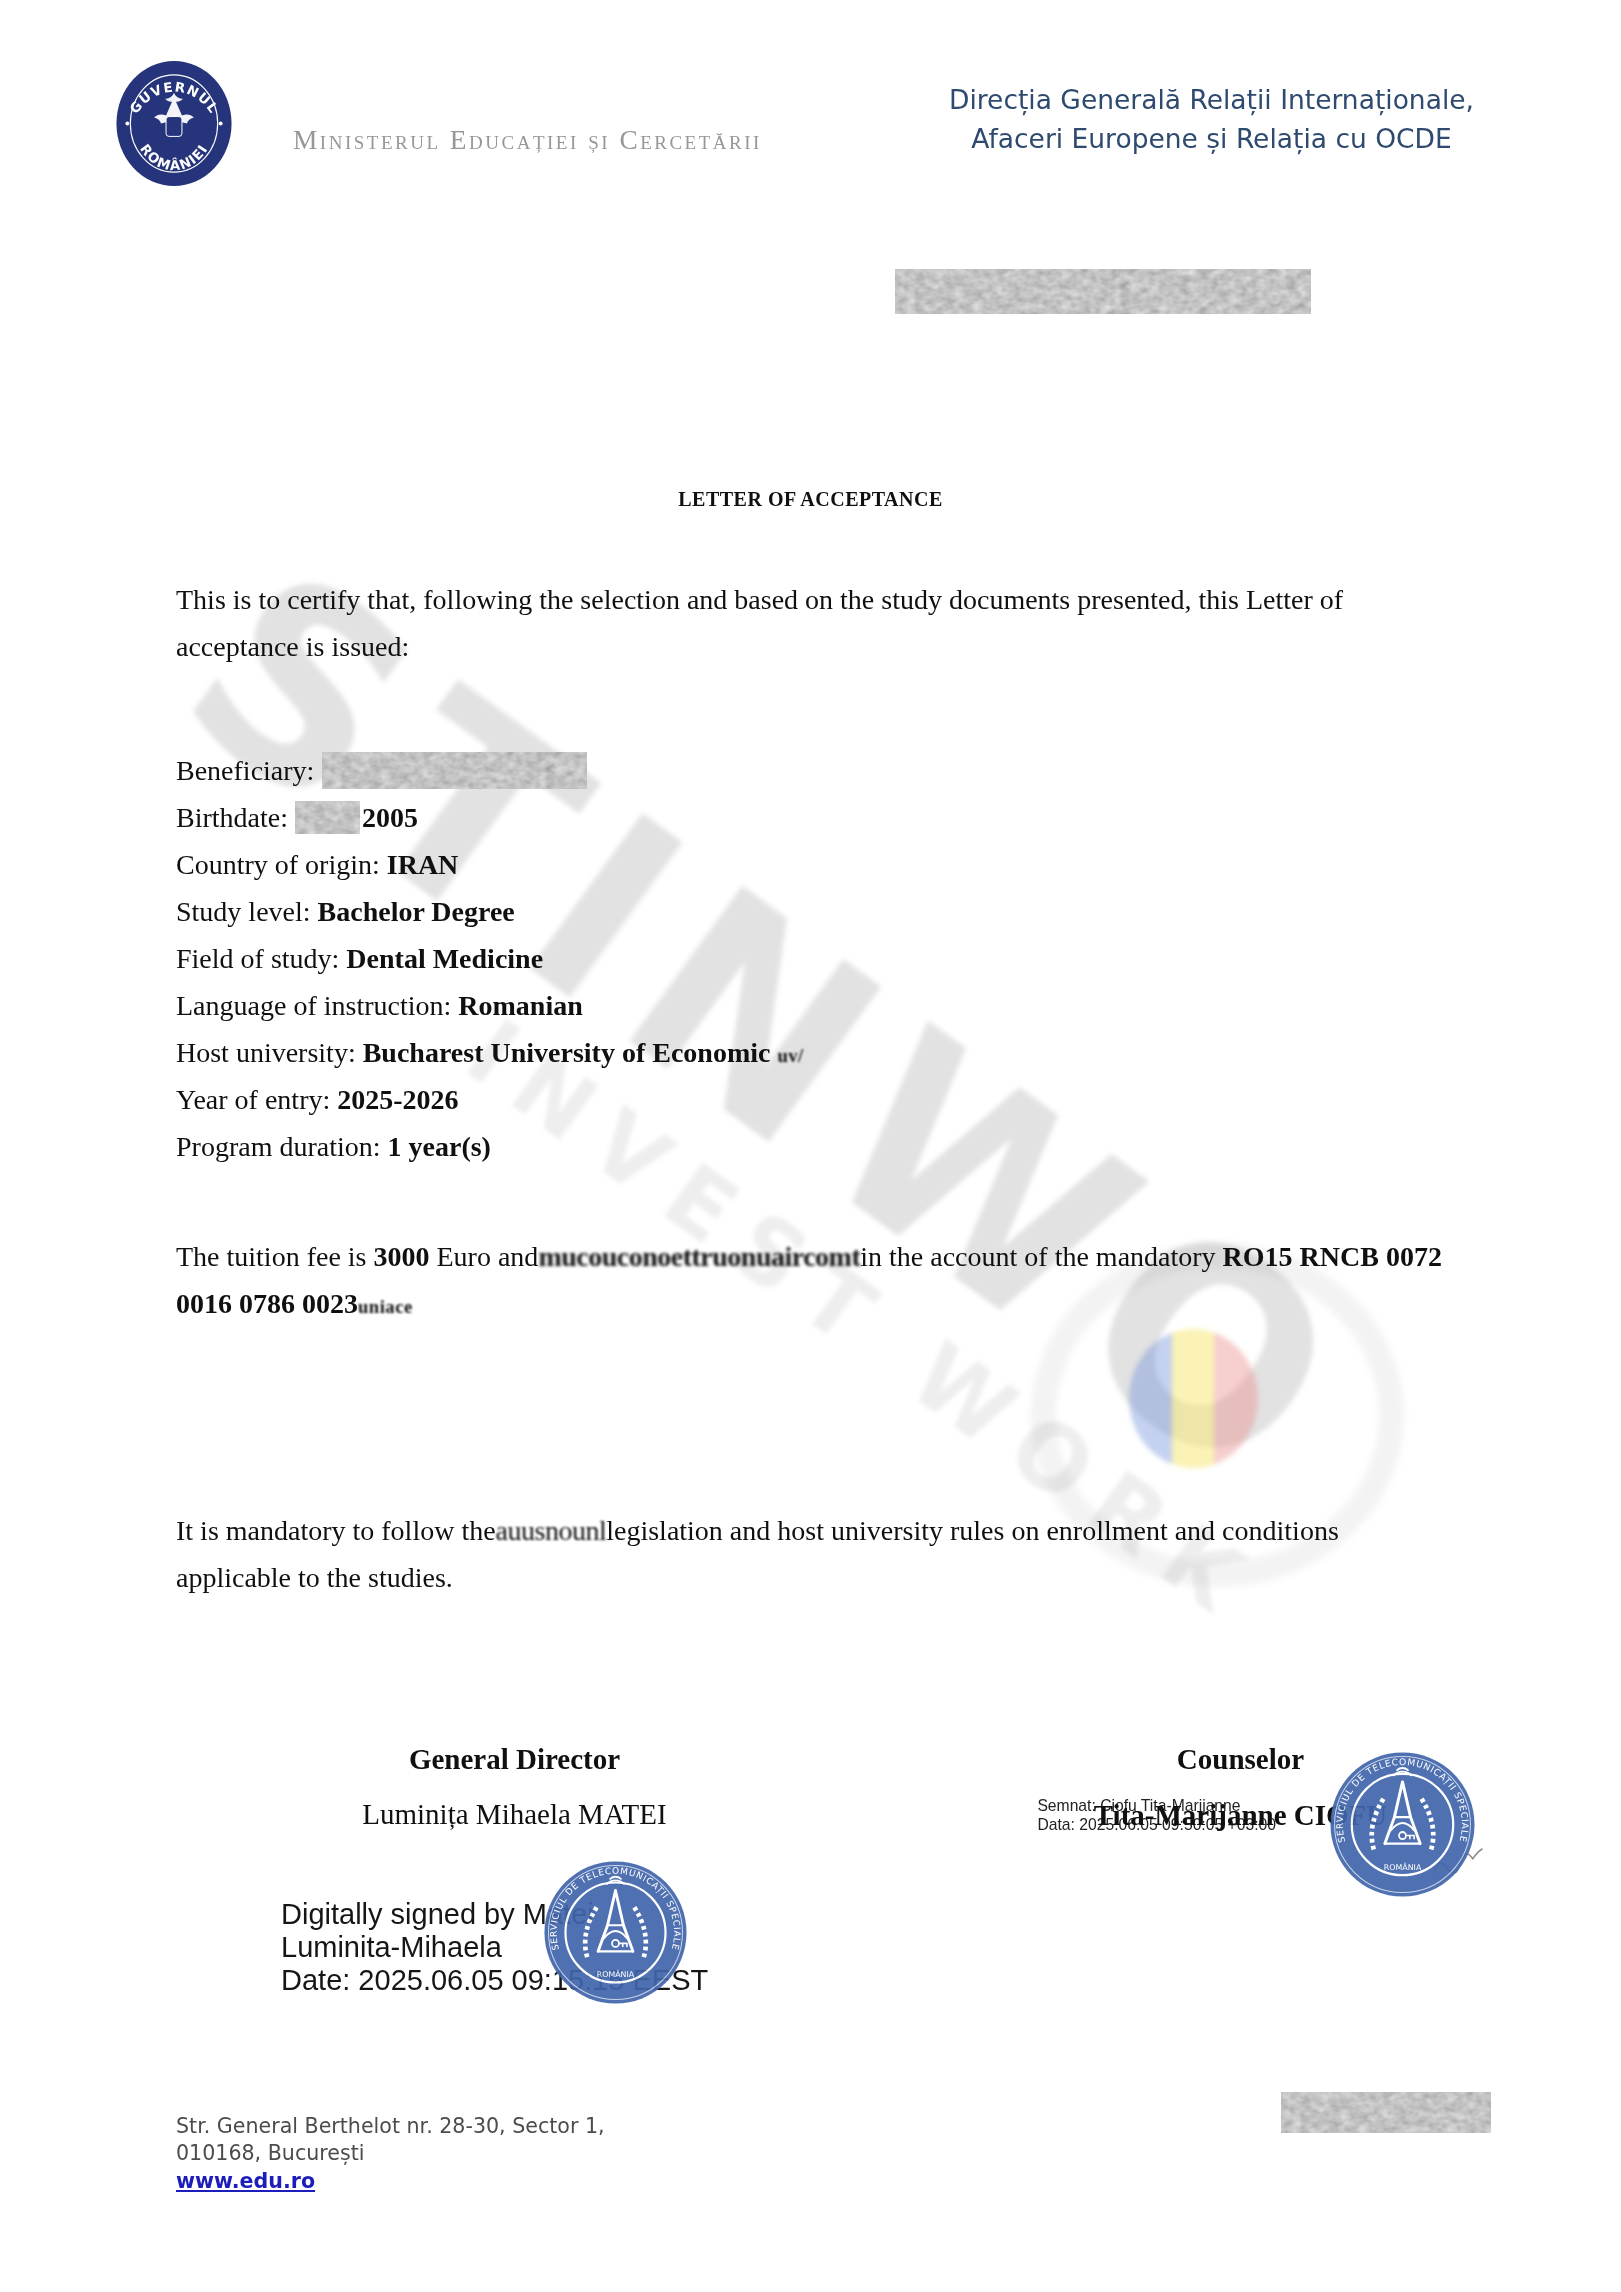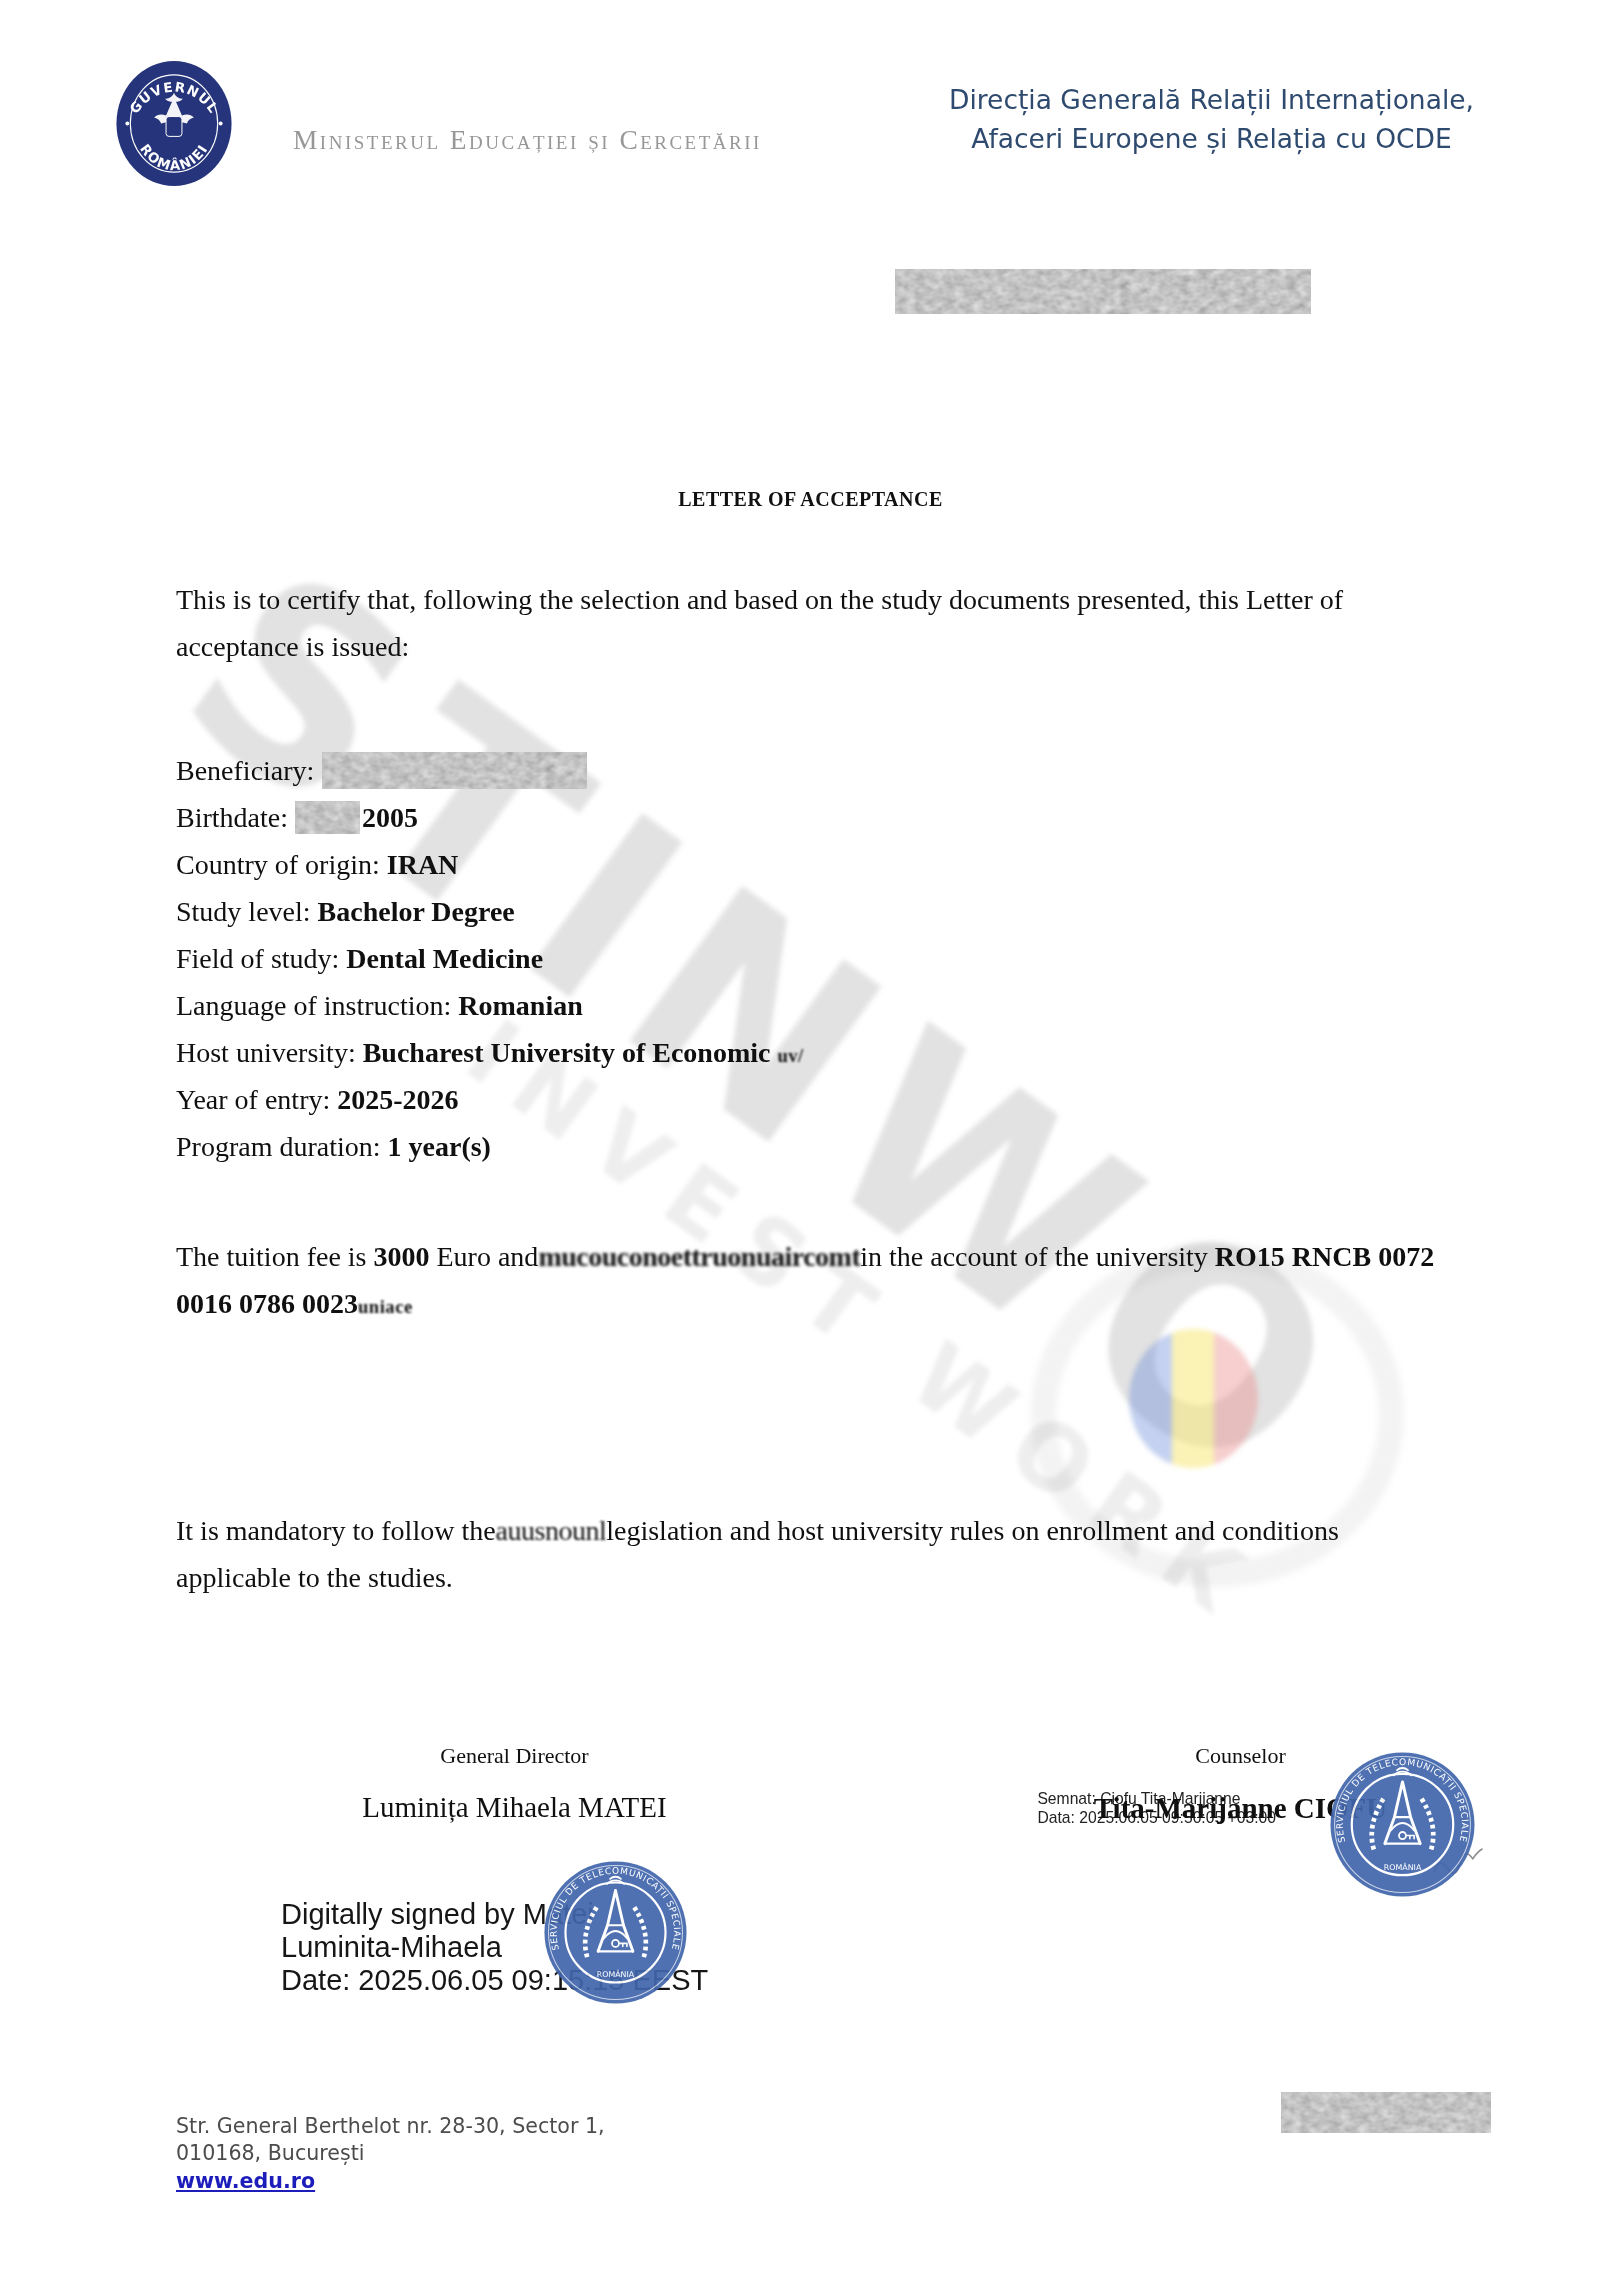--- a/index.html
+++ b/index.html
@@ -45,21 +45,21 @@
   .drow{height:47px;line-height:47px;white-space:nowrap;}
   b{font-weight:bold;}
   .garble{filter:blur(1.4px);font-weight:bold;letter-spacing:-0.5px;}
   .garble-mid{filter:blur(1.3px);letter-spacing:-0.5px;}
   .garble-sm{filter:blur(1.1px);font-size:18.6px;font-weight:bold;letter-spacing:0.5px;}
 
   
   .sig{position:absolute;top:1743px;width:461px;text-align:center;}
   .sig-left{left:284px;}
   .sig-right{left:1010px;}
-  .sig-title{font-size:22px;font-weight:normal;}
+  .sig-title{font-size:29px;font-weight:bold;}
   .sig-name{margin-top:21.6px;font-size:29px;font-weight:normal;}
   .name-wrap{position:relative;margin-top:13.7px;height:69px;}
   .small-sig{position:absolute;left:27.4px;top:5.9px;width:431px;text-align:left;
              font-family:"Liberation Sans",sans-serif;font-size:15.7px;line-height:19.6px;color:#222;}
   .big-name{position:relative;font-size:29px;font-weight:bold;top:9.8px;}
   .digi{position:absolute;left:281px;top:1898px;font-family:"Liberation Sans",sans-serif;
         font-size:29px;line-height:33px;color:#161616;}
   .stamp{position:absolute;opacity:0.92;}
   .stamp-left{left:543px;top:1860px;width:145px;height:145px;}
   .stamp-right{left:1329px;top:1751px;width:147px;height:147px;}
@@ -178,21 +178,21 @@
     </div>
     <div class="drow">
       <span>Year of entry: </span><b>2025-2026</b>
     </div>
     <div class="drow">
       <span>Program duration: </span><b>1 year(s)</b>
     </div>
   </div>
 
   <div class="para p-tuition">
-    <span>The tuition fee is </span><b>3000</b><span> Euro and</span><span class="garble">mucouconoettruonuaircomt</span><span>in the account of the university </span><b>RO15 RNCB 0072 0016 0786 0023</b><span class="garble-sm">uniace</span>
+    <span>The tuition fee is </span><b>3000</b><span> Euro and</span><span class="garble">mucouconoettruonuaircomt</span><span>in the account of the mandatory </span><b>RO15 RNCB 0072 0016 0786 0023</b><span class="garble-sm">uniace</span>
   </div>
 
 
   <div class="para p-mand">
     <span>It is mandatory to follow the</span><span class="garble-mid">auusnounl</span><span>legislation and host university rules on enrollment and conditions applicable to the studies.</span>
   </div>
 
   <div class="sig sig-left">
     <div class="sig-title">General Director</div>
     <div class="sig-name">Luminița Mihaela MATEI</div>

